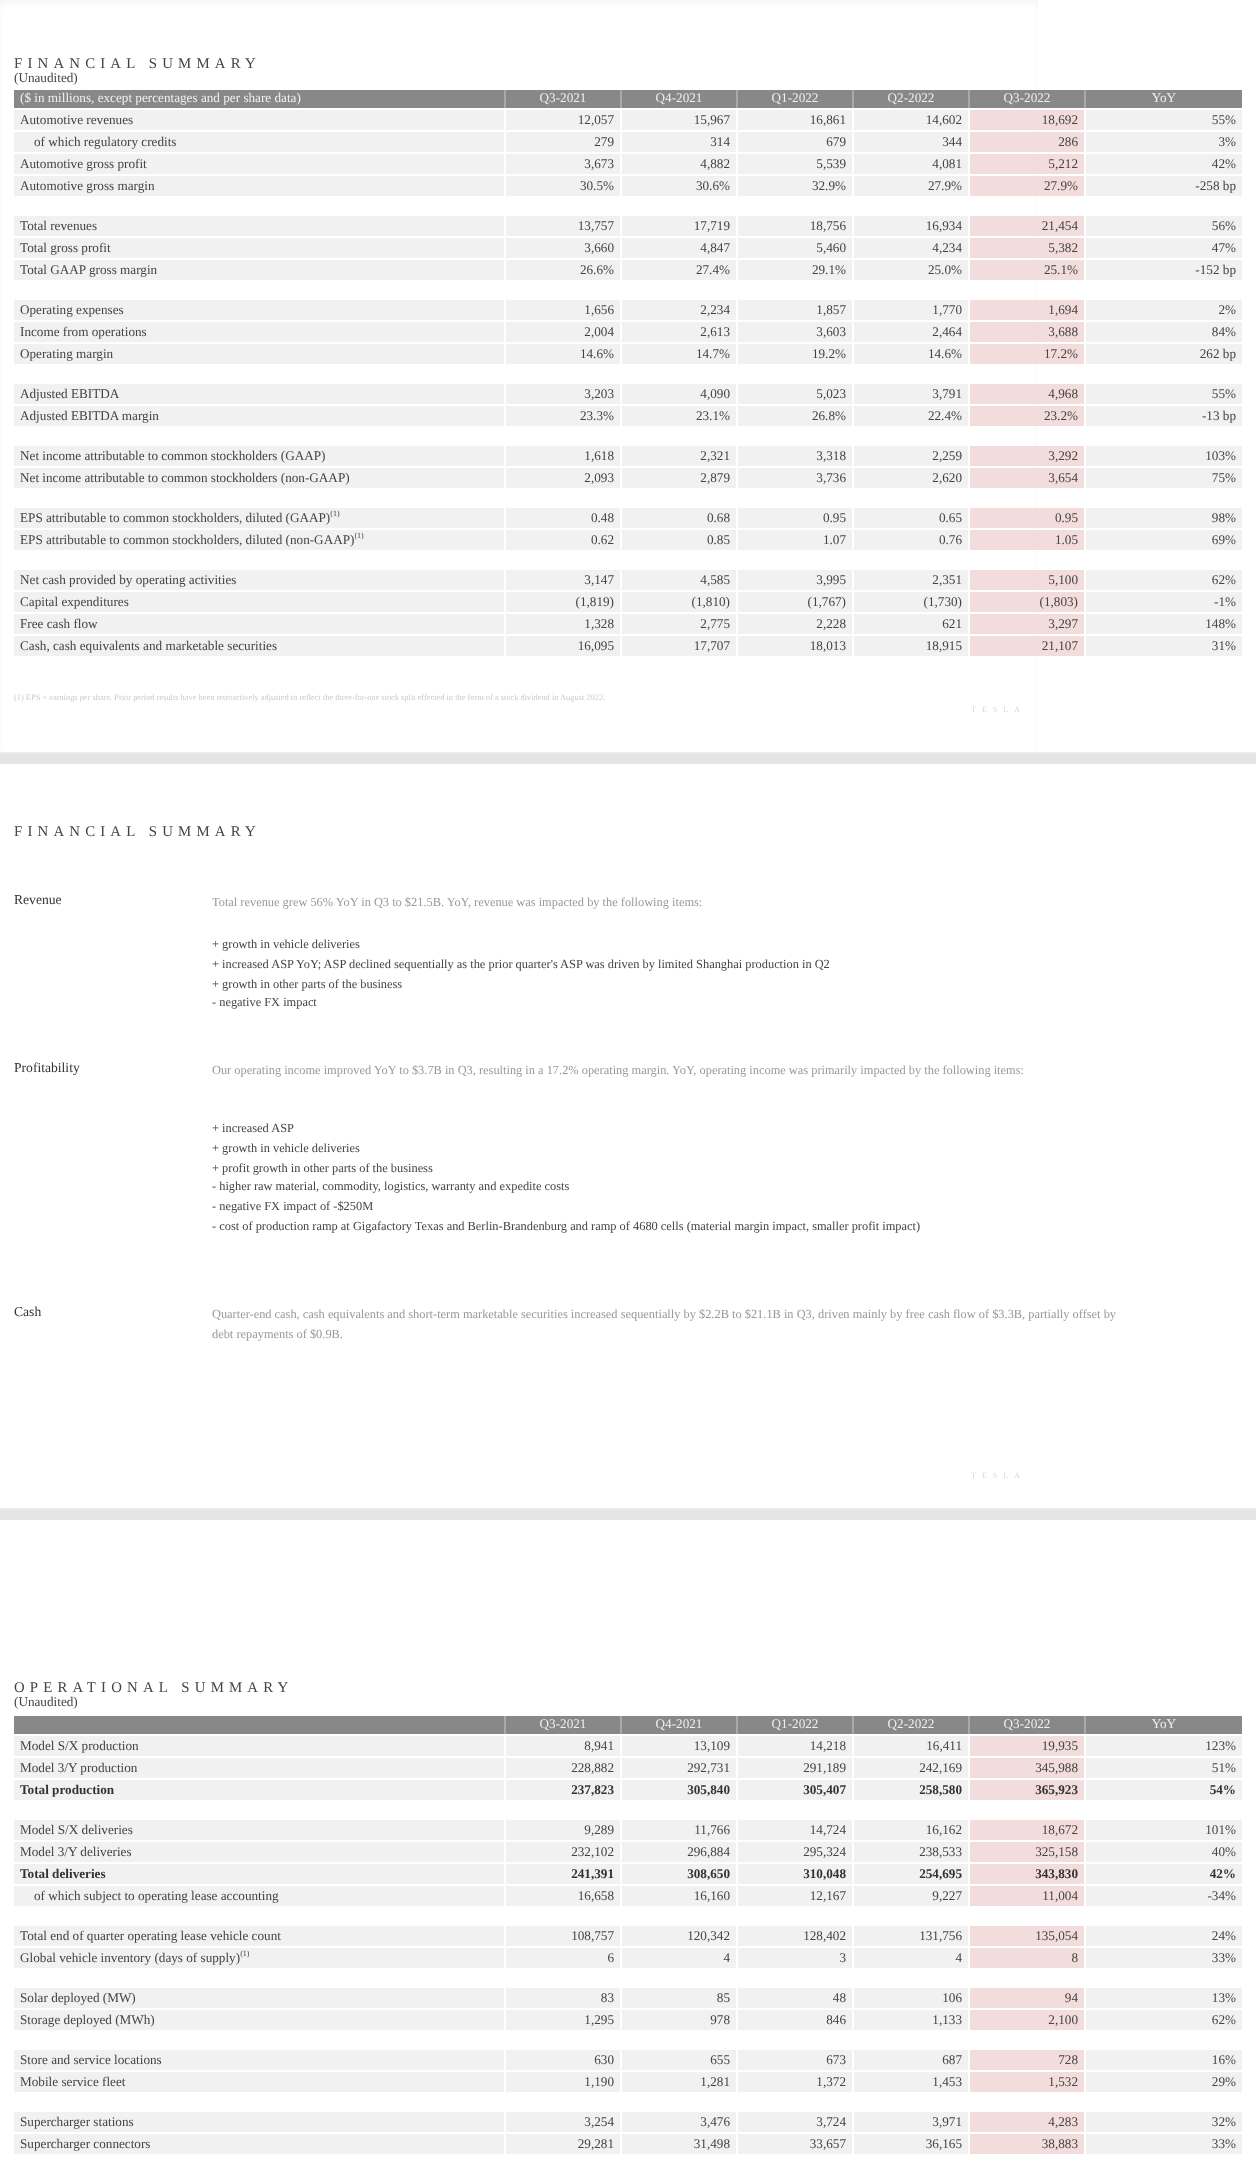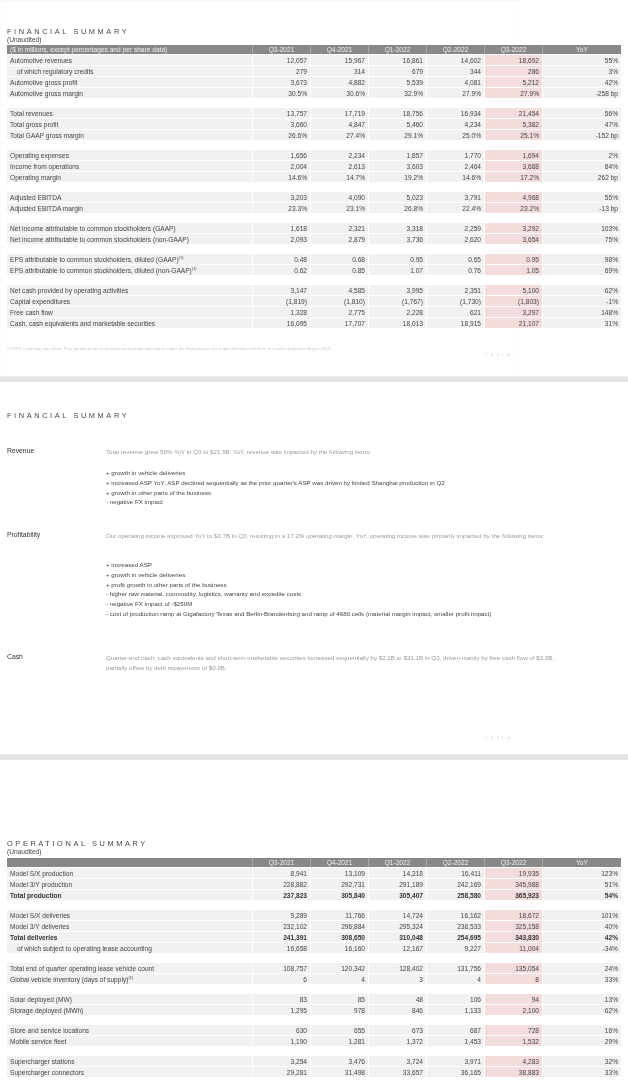--- a/index.html
+++ b/index.html
@@ -1,18 +1,18 @@
 <!DOCTYPE html>
 <html><head>
 <meta charset="utf-8">
 <style>
   * { box-sizing: border-box; margin: 0; padding: 0; }
   html, body { width: 628px; height: 1080px; background: #ffffff; overflow: hidden; }
   body { font-family: "Liberation Sans", sans-serif; color: #333; position: relative; }
-  .page { position: absolute; left: 0; width: 519px; background: #fff; }
+  .page { position: absolute; left: 0; width: 519px; background: #fff; font-family: Liberation Serif, serif; }
   .page1 { top: 0; height: 376px; box-shadow: inset 0 2px 3px rgba(0,0,0,0.04); }
   .sep { position: absolute; left: 0; width: 628px; height: 6px; background: #e4e4e4; border-top: 1px solid #ececec; }
   .sep1 { top: 376px; }
   .page2 { top: 382px; height: 372px; }
   .sep2 { top: 754px; }
   .page3 { top: 803px; height: 320px; border-radius: 13px; }
 
   .sec-title { position: absolute; left: 7px; font-size: 7.4px; letter-spacing: 2.6px; color: #444; }
   .sec-sub { position: absolute; left: 7px; font-size: 6.6px; color: #444; }
 

